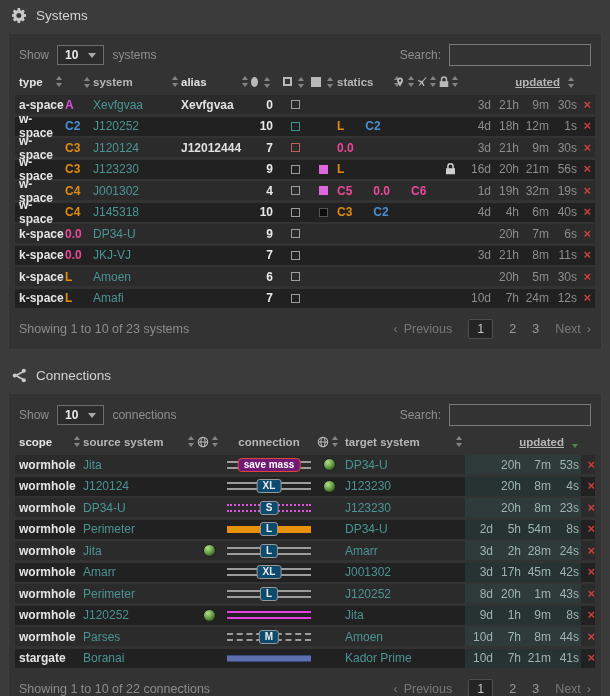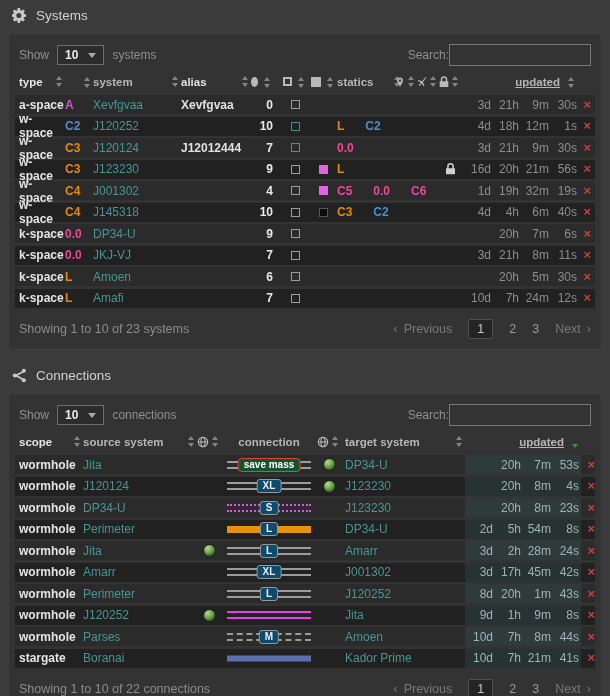--- a/index.html
+++ b/index.html
@@ -21,21 +21,21 @@
 
   
   .panel { margin:4px 8px 10px; background:#333333; border:1px solid #3e3e3e; padding:8px 6px 6px; }
 
   
   .controls { display:flex; justify-content:space-between; align-items:center; padding:2px 4px 10px; color:#8f8f8f; }
   .show-group { display:flex; align-items:center; gap:8px; }
   .select-box { display:flex; align-items:center; gap:10px; background:#2c2c2c; border:1px solid #6e6e6e;
                 padding:2px 7px; color:#ececec; font-weight:bold; cursor:pointer; min-width:46px; }
   .caret { width:0; height:0; border-left:4px solid transparent; border-right:4px solid transparent; border-top:5px solid #aaaaaa; }
-  .search-group { display:flex; align-items:center; gap:0; }
+  .search-group { display:flex; align-items:center; gap:8px; }
   .search-input { width:142px; height:22px; background:#333333; border:1px solid #787878; color:#dddddd; padding:0 5px; font-family:"Liberation Sans",sans-serif; }
 
   
   .thead { display:flex; align-items:center; padding:0 4px 7px; color:#b6b6b6; font-weight:bold; font-size:11.5px; }
   .th { display:flex; align-items:flex-start; }
   .sorter { position:relative; width:7px; height:11px; margin-left:auto; margin-right:2px; opacity:.65; flex:none; cursor:pointer; }
   .sorter::before { content:""; position:absolute; top:0; left:0; border-left:3.5px solid transparent; border-right:3.5px solid transparent; border-bottom:4px solid #b0b0b0; }
   .sorter::after  { content:""; position:absolute; bottom:0; left:0; border-left:3.5px solid transparent; border-right:3.5px solid transparent; border-top:4px solid #b0b0b0; }
   .sorter.desc::before { display:none; }
   .sorter.desc::after { border-top-color:#56b84b; }
@@ -89,21 +89,21 @@
   .bar-line { width:100%; height:8px; }
   .ln-gray-double    { border-top:2px solid #9c9c9c; border-bottom:2px solid #9c9c9c; }
   .ln-gray-dashed    { border-top:2px dashed #9c9c9c; border-bottom:2px dashed #9c9c9c; }
   .ln-magenta-dotted { border-top:2px dotted #e055e0; border-bottom:2px dotted #e055e0; }
   .ln-magenta-double { border-top:2px solid #e83ee8; border-bottom:2px solid #e83ee8; }
   .ln-orange-solid   { height:7px; background:#e8920c; border:none; }
   .ln-blue-solid     { height:7px; background:#5d6fae; border-top:1px solid #39497e; border-bottom:1px solid #39497e; }
   .bar-badge { position:absolute; left:50%; top:50%; transform:translate(-50%,-50%);
                background:#0c4a6e; border:1px solid #989898; border-radius:3px;
                color:#ececec; font-size:10px; font-weight:bold; padding:0 5px; line-height:12px; white-space:nowrap; }
-  .bar-badge.danger { background:#14532d; border-color:#e0453a; color:#ffffff; border-radius:4px; }
+  .bar-badge.danger { background:#701a75; border-color:#e0453a; color:#ffffff; border-radius:4px; }
 
   
   .tfoot { display:flex; justify-content:space-between; align-items:center; padding:9px 4px 4px; color:#8c8c8c; font-size:12.5px; }
   .pagination { display:flex; align-items:center; gap:16px; }
   .page-link { color:#9a9a9a; cursor:pointer; }
   .page-link.active { background:#242424; border:1px solid #4f4f4f; border-radius:2px; padding:2px 8px; color:#c8c8c8; }
   .nav-link { color:#787878; cursor:pointer; display:flex; gap:6px; align-items:center; }
 </style>
 </head>
 <body>

